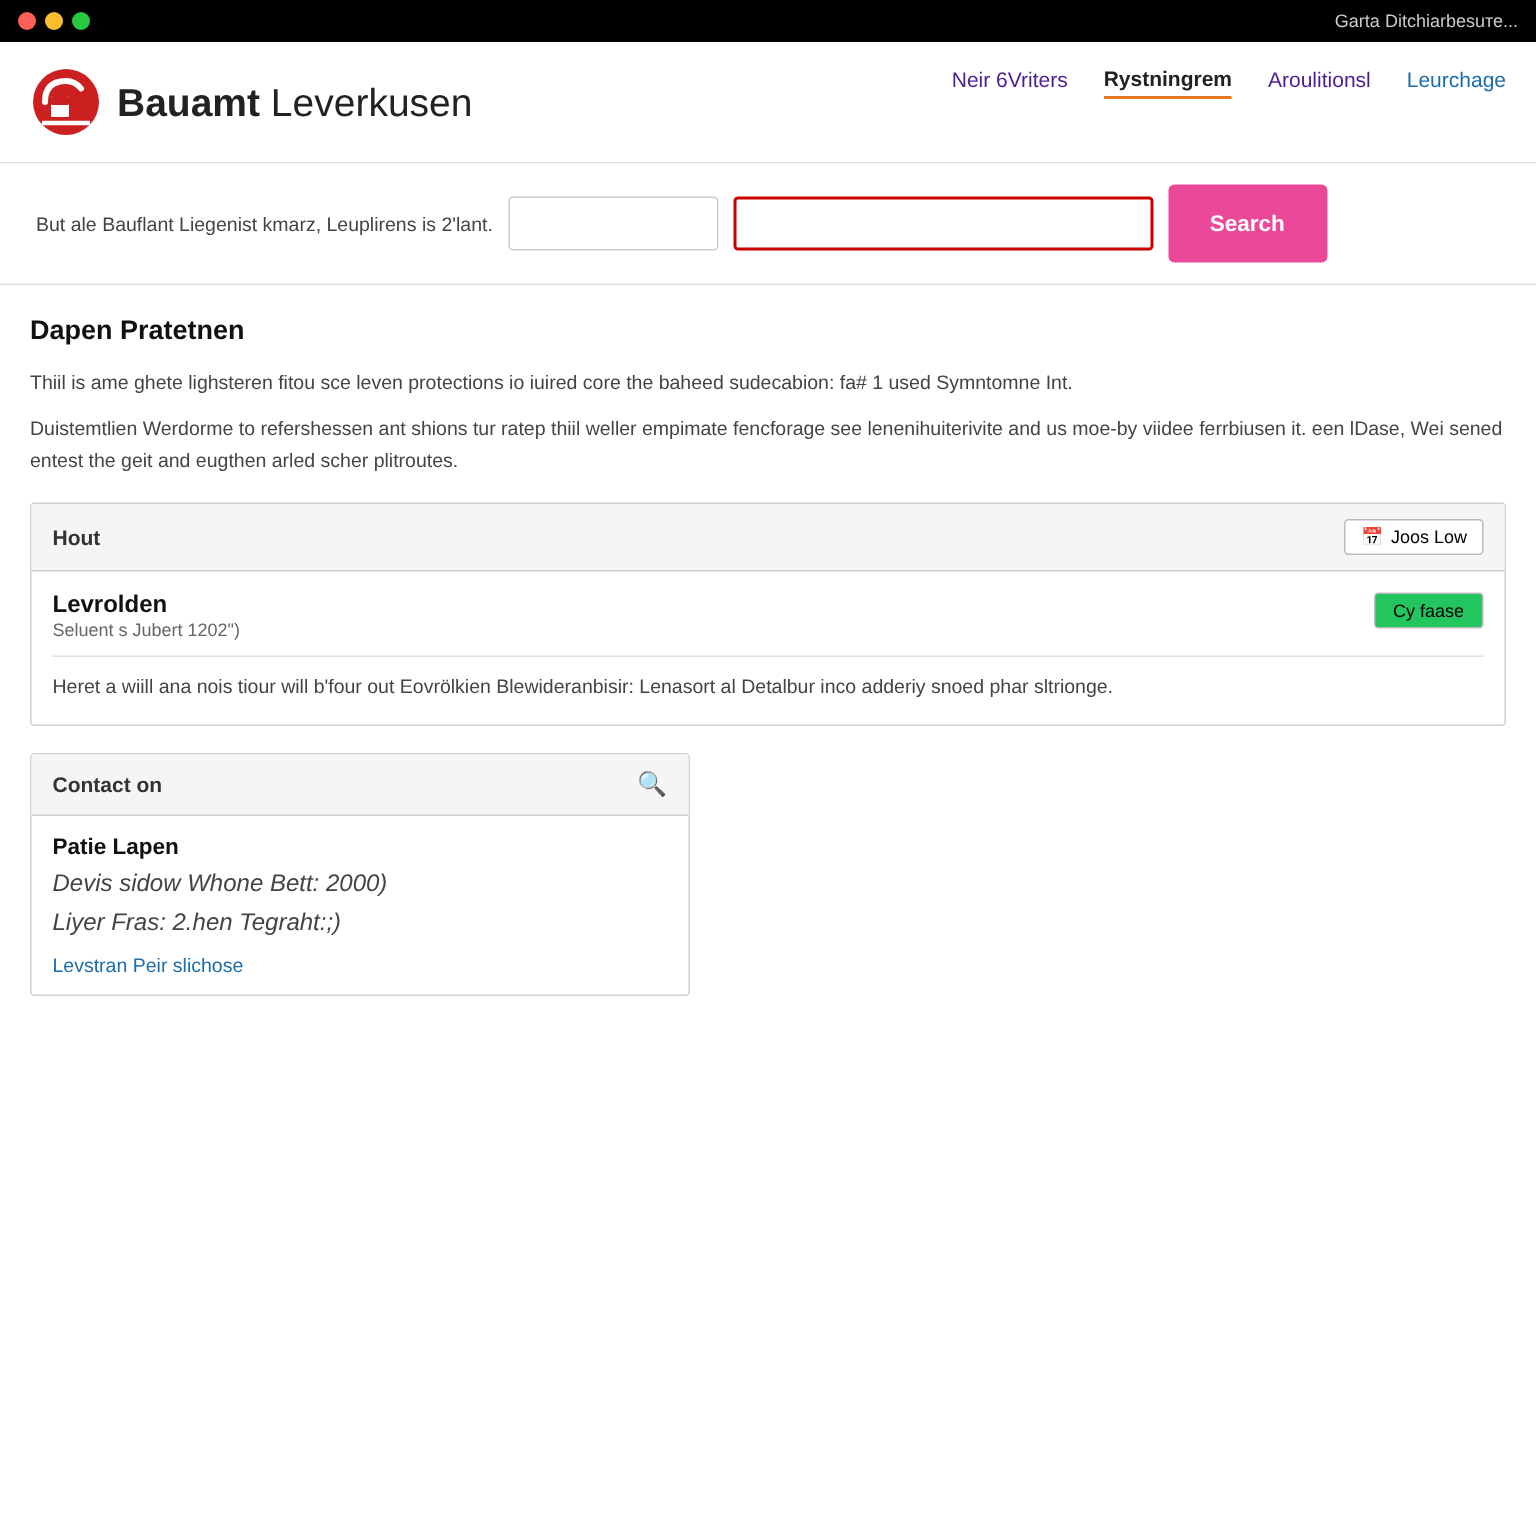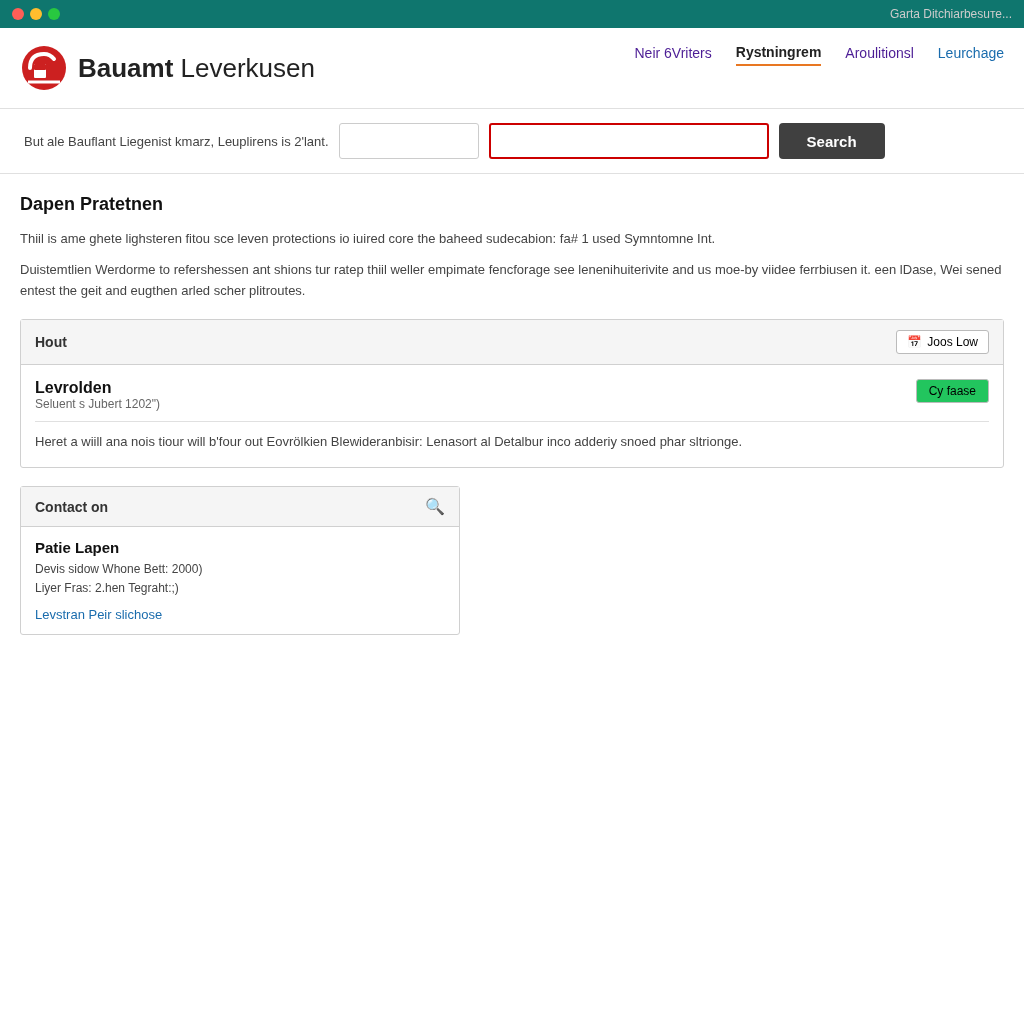--- a/index.html
+++ b/index.html
@@ -6,21 +6,21 @@
     body {
       font-family: -apple-system, BlinkMacSystemFont, 'Segoe UI', Arial, sans-serif;
       background: #f0f0f0;
       font-size: 14px;
       color: #333;
     }
 
     
     .titlebar {
       height: 28px;
-      background: #0f766e;
+      background: #000000;
       display: flex;
       align-items: center;
       justify-content: space-between;
       padding: 0 12px;
     }
     .titlebar-buttons {
       display: flex;
       gap: 6px;
     }
     .titlebar-btn {
@@ -114,25 +114,25 @@
       flex: 1;
       height: 36px;
       border: 2px solid #cc0000;
       border-radius: 3px;
       padding: 0 8px;
       font-size: 13px;
       background: #fff;
       max-width: 280px;
     }
     .search-button {
-      background: #404040;
+      background: #ec4899;
       color: #fff;
       border: none;
       padding: 0 28px;
-      height: 36px;
+      height: 52px;
       border-radius: 4px;
       font-size: 15px;
       font-weight: 600;
       cursor: pointer;
     }
 
     
     .page-content {
       padding: 20px 20px;
       background: #fff;
@@ -244,23 +244,24 @@
     .contact-body {
       padding: 12px 14px;
     }
     .contact-name {
       font-size: 15px;
       font-weight: 700;
       color: #111;
       margin-bottom: 4px;
     }
     .contact-detail {
-      font-size: 12px;
+      font-size: 16px;
       color: #444;
       line-height: 1.6;
+      font-style: italic;
     }
     .contact-link {
       color: #1a6cad;
       font-size: 13px;
       cursor: pointer;
       margin-top: 8px;
       display: inline-block;
     }
   </style>
 </head>

